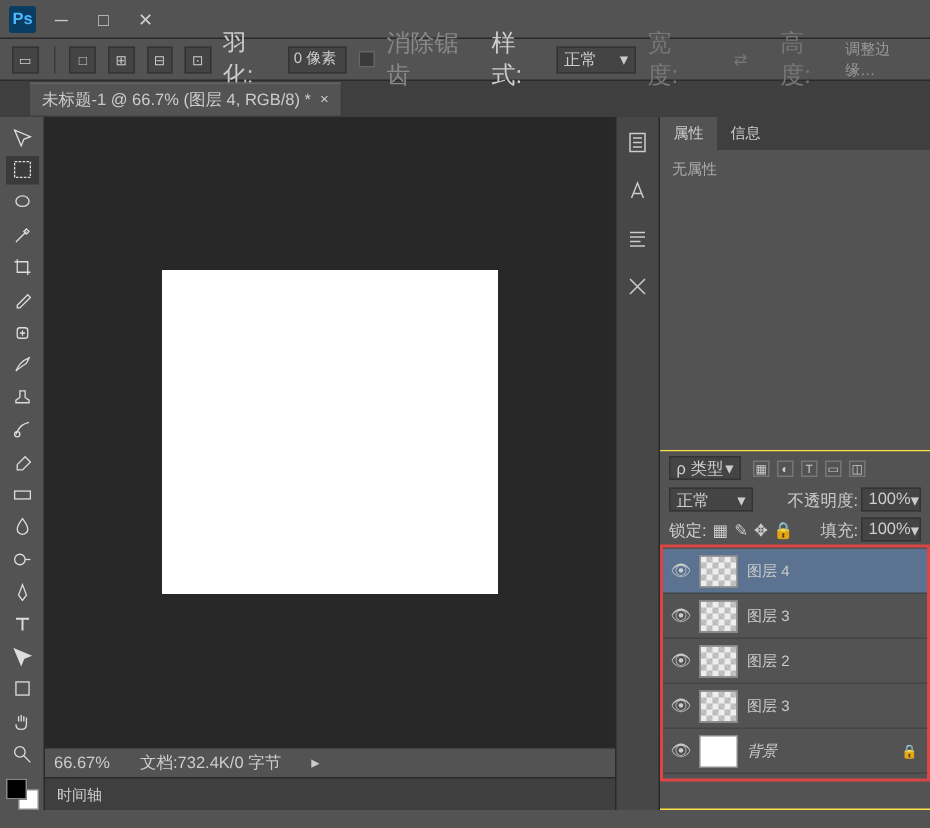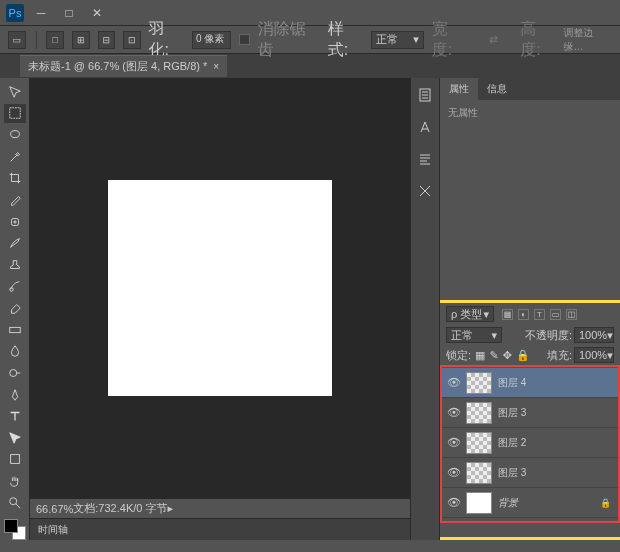--- a/index.html
+++ b/index.html
@@ -1,18 +1,18 @@
 <!DOCTYPE html>
 <html><head>
 <meta charset="utf-8">
 <style>
 *{margin:0;padding:0;box-sizing:border-box;font-family:"Microsoft YaHei",Arial,sans-serif;font-size:11px;color:#ccc;user-select:none}
 body{background:#535353;width:620px;height:552px;overflow:hidden}
 .titlebar{height:26px;background:#535353;display:flex;align-items:center;padding:0 6px;border-bottom:1px solid #2a2a2a}
-.ps-logo{width:18px;height:18px;background:#0a3d62;color:#4db8ff;display:flex;align-items:center;justify-content:center;font-weight:normal;font-size:11px;border-radius:2px;margin-right:10px}
+.ps-logo{width:18px;height:18px;background:#0a3d62;color:#4db8ff;display:flex;align-items:center;justify-content:center;font-weight:bold;font-size:11px;border-radius:2px;margin-right:10px}
 .menu{display:flex;gap:2px;flex:1}
 .menu-item{padding:3px 4px;cursor:pointer}
 .win-controls{display:flex;gap:14px;margin-right:4px}
 .win-btn{width:14px;height:14px;display:flex;align-items:center;justify-content:center;cursor:pointer;font-size:12px}
 .options-bar{height:28px;background:#535353;display:flex;align-items:center;gap:8px;padding:0 8px;border-bottom:1px solid #2a2a2a}
 .opt-icon{width:18px;height:18px;background:#444;border:1px solid #333;display:flex;align-items:center;justify-content:center;font-size:9px}
 .opt-sep{width:1px;height:18px;background:#3a3a3a;margin:0 2px}
 .opt-label{font-size:16px}
 .opt-input{width:40px;height:18px;background:#444;border:1px solid #333;padding:0 3px;font-size:10px}
 .opt-dd{width:54px;height:18px;background:#444;border:1px solid #333;padding:0 4px;font-size:10px;display:flex;align-items:center;justify-content:space-between}
@@ -24,27 +24,27 @@
 .tools{width:30px;background:#535353;border-right:1px solid #2a2a2a;display:flex;flex-direction:column;align-items:center;padding-top:4px;gap:2px}
 .tool{width:22px;height:20px;display:flex;align-items:center;justify-content:center;cursor:pointer;color:#ddd}
 .tool.sel{background:#3a3a3a}
 .tool svg{width:14px;height:14px;fill:#ddd;stroke:#ddd}
 .color-sw{width:22px;height:22px;position:relative;margin-top:4px}
 .sw-fg{position:absolute;width:14px;height:14px;background:#000;border:1px solid #888;top:0;left:0;z-index:2}
 .sw-bg{position:absolute;width:14px;height:14px;background:#fff;border:1px solid #888;bottom:0;right:0}
 .canvas-area{flex:1;background:#282828;position:relative;display:flex;flex-direction:column}
 .canvas-view{flex:1;display:flex;align-items:center;justify-content:center;position:relative}
 .canvas{width:224px;height:216px;background:#fff}
-.status{height:20px;background:#535353;border-top:1px solid #2a2a2a;display:flex;align-items:center;padding:0 6px;font-size:10px}
+.status{height:20px;background:#535353;border-top:1px solid #2a2a2a;display:flex;align-items:center;padding:0 6px;gap:20px;font-size:10px}
 .tab-shelf{height:22px;background:#3f3f3f;border-top:1px solid #2a2a2a;display:flex;align-items:center;padding:0 8px;font-size:10px}
 .right{width:210px;background:#535353;display:flex}
 .dock{width:30px;background:#474747;border-left:1px solid #2a2a2a;border-right:1px solid #2a2a2a;display:flex;flex-direction:column;align-items:center;padding-top:8px;gap:14px}
 .dock-icon{width:18px;height:18px;display:flex;align-items:center;justify-content:center;cursor:pointer}
 .panels{flex:1;display:flex;flex-direction:column}
-.panel{background:#535353;border-bottom:3px solid #fde047}
+.panel{background:#535353;border-bottom:1px solid #fde047}
 .panel-tabs{height:22px;display:flex;background:#3f3f3f;align-items:flex-end}
 .ptab{padding:4px 9px;font-size:10px;cursor:pointer;background:#3f3f3f}
 .ptab.active{background:#535353}
 .panel-body{padding:6px 8px}
 .prop-text{font-size:10px;color:#aaa}
 .pbody-empty{height:200px}
 .layers-opts{display:flex;align-items:center;gap:4px;padding:3px 6px;font-size:9px}
 .layers-dd{height:16px;background:#444;border:1px solid #333;padding:0 4px;font-size:9px;display:flex;align-items:center;justify-content:space-between}
 .layers-icons{display:flex;gap:5px;margin-left:4px}
 .lico{width:11px;height:11px;border:1px solid #777;display:flex;align-items:center;justify-content:center;font-size:8px}

